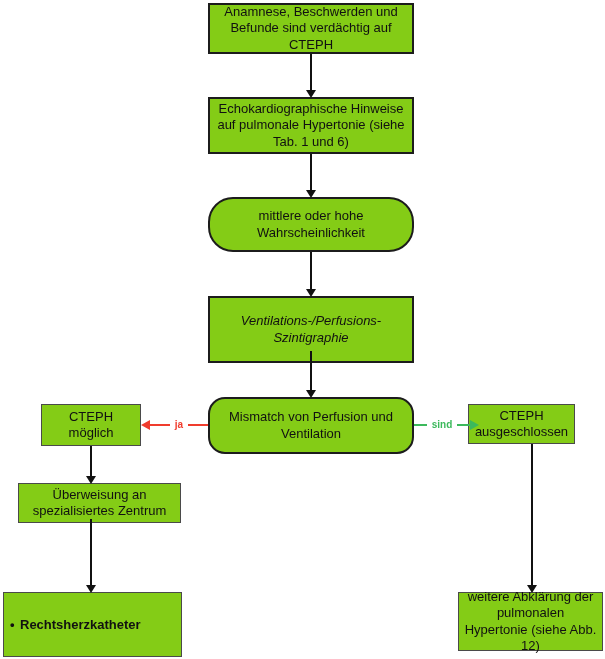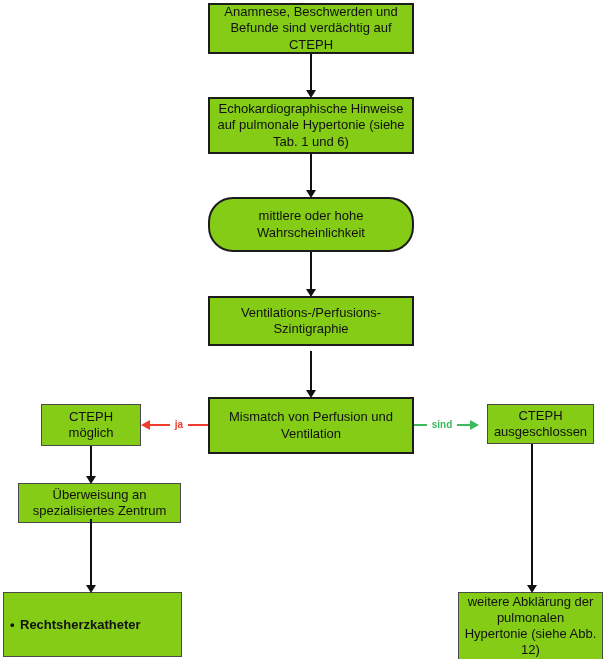--- a/index.html
+++ b/index.html
@@ -112,47 +112,47 @@
   </div>
 
   <div class="box" style="left:208px; top:97px; width:206px; height:57px;">
     <span>Echokardiographische Hinweise auf pulmonale Hypertonie (siehe Tab. 1 und 6)</span>
   </div>
 
   <div class="box" style="left:208px; top:197px; width:206px; height:55px;border-radius:25px;">
     <span>mittlere oder hohe Wahrscheinlichkeit</span>
   </div>
 
-  <div class="box" style="left:208px; top:296px; width:206px; height:50px;">
+  <div class="box" style="left:208px; top:296px; width:206px; height:67px;font-style:italic;">
     <span>Ventilations-/Perfusions-Szintigraphie</span>
   </div>
 
-  <div class="box" style="left:208px; top:397px; width:206px; height:57px;">
+  <div class="box" style="left:208px; top:397px; width:206px; height:57px;border-radius:17px;">
     <span>Mismatch von Perfusion und Ventilation</span>
   </div>
 
   <div class="box thin" style="left:41px; top:404px; width:100px; height:42px;">
     <span>CTEPH möglich</span>
   </div>
 
   <div class="box thin" style="left:18px; top:483px; width:163px; height:36px;">
     <span>Überweisung an spezialisiertes Zentrum</span>
   </div>
 
   <div class="box thin left-align" style="left:3px; top:592px; width:179px; height:65px;">
     <ul class="bullet-list">
       <li>Rechtsherzkatheter</li>
     </ul>
   </div>
 
-  <div class="box thin" style="left:487px; top:404px; width:107px; height:40px;justify-content:center;">
+  <div class="box thin" style="left:468px; top:404px; width:107px; height:40px;justify-content:center;">
     <span>CTEPH ausgeschlossen</span>
   </div>
 
-  <div class="box thin" style="left:458px; top:592px; width:145px; height:68px;">
+  <div class="box thin" style="left:458px; top:592px; width:145px; height:59px;">
     <span>weitere Abklärung der pulmonalen Hypertonie (siehe Abb. 12)</span>
   </div>
 
   <div class="varrow" style="left:310px; top:54px; height:36px;"></div>
   <div class="varrow" style="left:310px; top:154px; height:36px;"></div>
   <div class="varrow" style="left:310px; top:252px; height:37px;"></div>
   <div class="varrow" style="left:310px; top:351px; height:39px;"></div>
 
   <div class="varrow" style="left:90px; top:446px; height:30px;"></div>
   <div class="varrow" style="left:90px; top:519px; height:66px;"></div>

